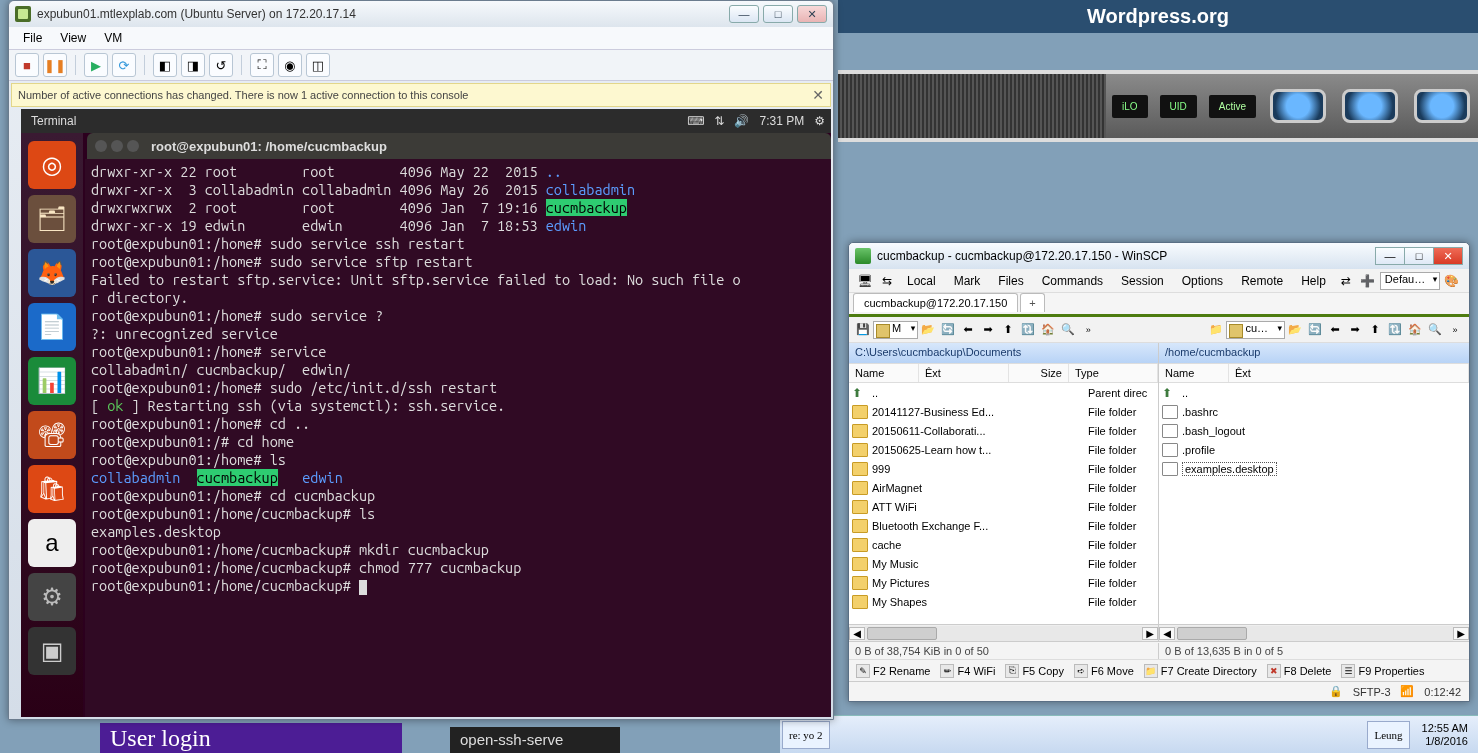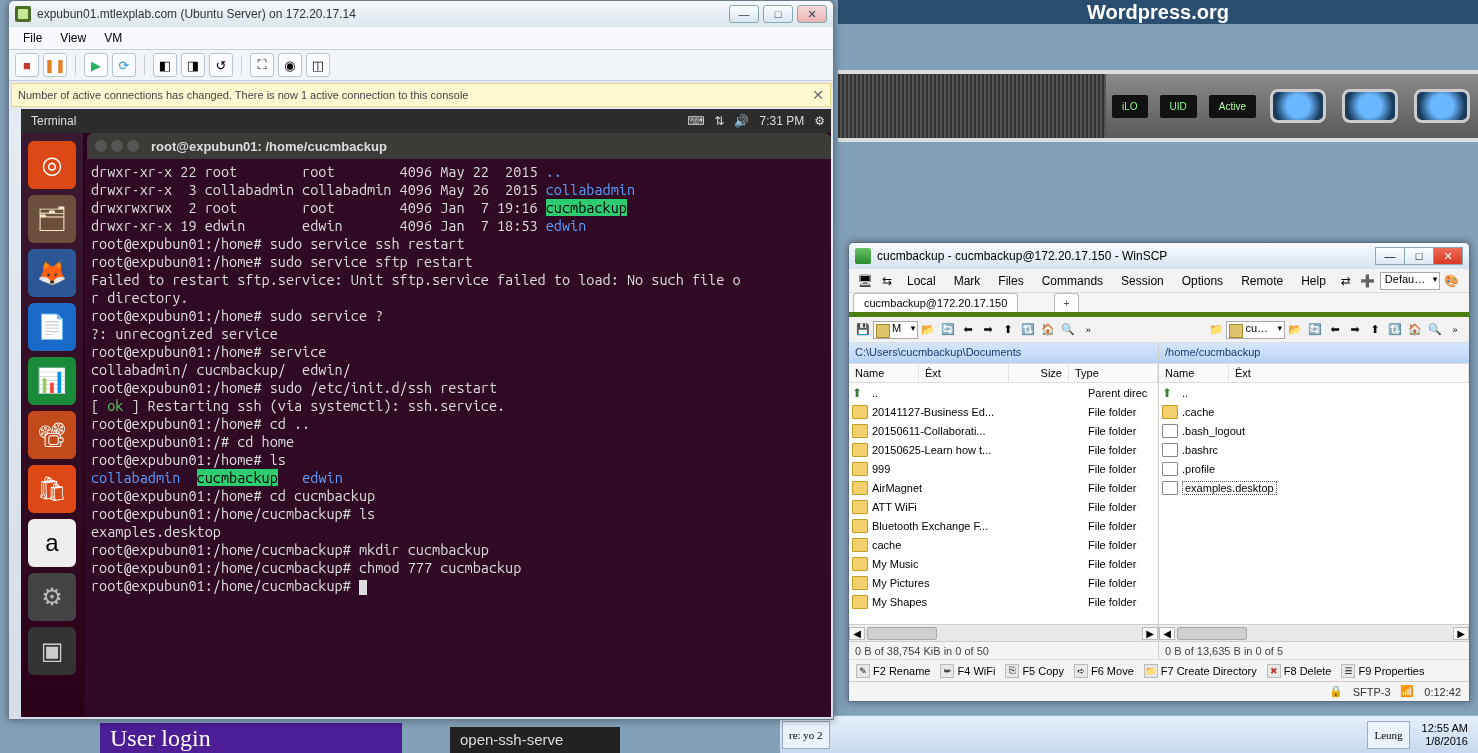--- a/index.html
+++ b/index.html
@@ -6,21 +6,21 @@
   body {
     width: 1478px; height: 753px;
     font-family: "Segoe UI", Tahoma, sans-serif;
     font-size: 12px;
     background: #82a0b8;
     position: relative;
     overflow: hidden;
   }
   
   .bg-header {
-    position: absolute; top: 0; right: 0; height: 24px; width: 640px;
+    position: absolute; top: 0; right: 0; height: 33px; width: 640px;
     background: #2a4e70; color:#fff; font-size: 20px; font-weight: bold;
     display:flex; align-items:center; justify-content:center;
   }
   .bg-device {
     position: absolute; top: 70px; right: 0; height: 72px; width: 640px;
     background: linear-gradient(#8a8a8a,#5a5a5a);
     border-top: 4px solid #ddd; border-bottom: 4px solid #ddd;
     display:flex; align-items:center;
   }
   .bg-device .grill { flex:1; background: repeating-linear-gradient(to right,#333 0 2px,#555 2px 4px); height:100%;}
@@ -150,21 +150,21 @@
   .winscp .winbtn.close{ background:linear-gradient(#ef6b56,#d83a26); color:#fff;}
   .winscp .menubar {
     height:24px; background:#f3f3f3; border-bottom:1px solid #ddd;
     display:flex; align-items:center; padding:0 6px; gap:2px; font-size:12px;
   }
   .winscp .menubar .m { padding:3px 8px;}
   .winscp .menubar .ico { width:20px; text-align:center;}
   .winscp .menubar .dd { border:1px solid #aaa; height:18px; padding:0 14px 0 4px; font-size:11px; position:relative; background:#fff;}
   .winscp .menubar .dd:after{content:"▾"; position:absolute; right:2px; top:1px; font-size:9px;}
   .winscp .tabstrip {
-    height:24px; background:#f5f5f5; display:flex; align-items:flex-start; padding:0 4px; border-bottom:5px solid #4d7c0f;gap:34px;
+    height:24px; background:#f5f5f5; display:flex; align-items:flex-start; padding:0 4px; border-bottom:3px solid #4d7c0f;
   }
   .winscp .tab {
     border:1px solid #bbb; border-bottom:none; padding:3px 10px;
     background:#fff; font-size:11px; margin-right:2px; border-radius:3px 3px 0 0;
   }
   .winscp .tab.new { padding:3px 8px; color:#555;}
   .winscp .navbar {
     height:26px; background:#f2f2f2; display:flex; align-items:center; padding:0 4px; border-bottom:1px solid #ddd;
     font-size:11px;
   }
@@ -484,30 +484,26 @@
       <div class="colhead">
         <div class="ch" style="width:70px">Name</div>
         <div class="ch" style="flex:1">Êxt</div>
       </div>
       <div class="filelist" id="remote-list">
           <div class="frow">
             <span class="fico up">⬆</span>
             <span class="fn" style="width: auto;">..</span>
           </div>
           <div class="frow">
-            <span class="fico"></span>
-            <span class="fn" style="width: auto;">.cache</span>
+            <span class="fico file"></span>
+            <span class="fn" style="width: auto;">.bashrc</span>
           </div>
           <div class="frow">
             <span class="fico file"></span>
             <span class="fn" style="width: auto;">.bash_logout</span>
-          </div>
-          <div class="frow">
-            <span class="fico file"></span>
-            <span class="fn" style="width: auto;">.bashrc</span>
           </div>
           <div class="frow">
             <span class="fico file"></span>
             <span class="fn" style="width: auto;">.profile</span>
           </div>
           <div class="frow sel">
             <span class="fico file"></span>
             <span class="fn" style="width: auto;">examples.desktop</span>
           </div>
         </div>

